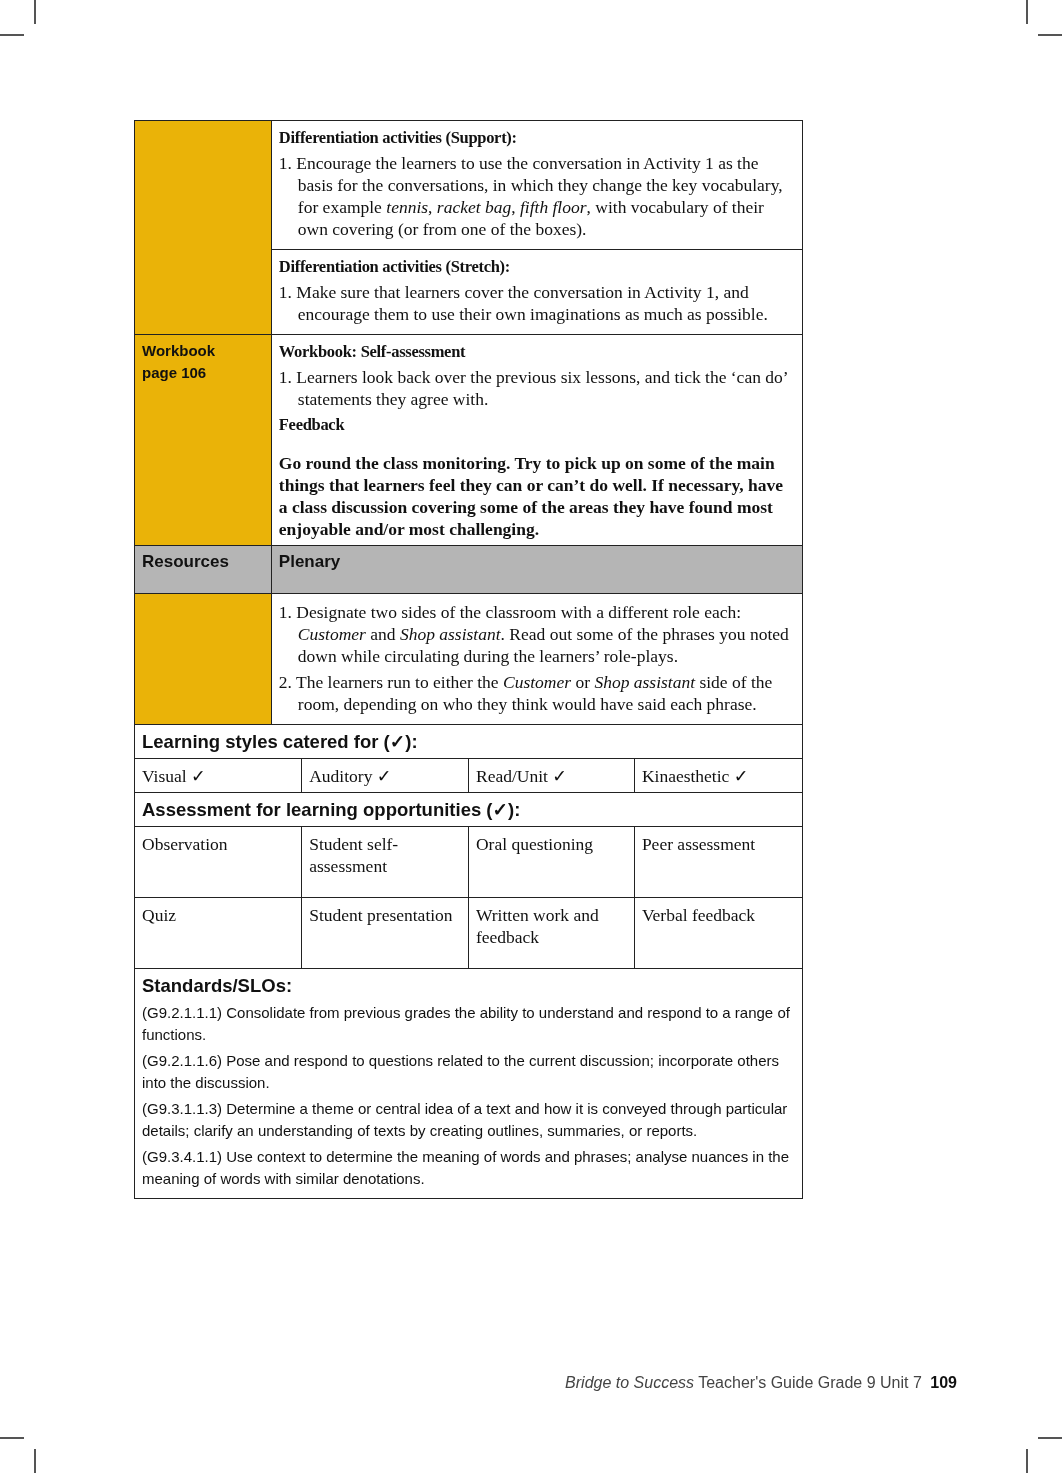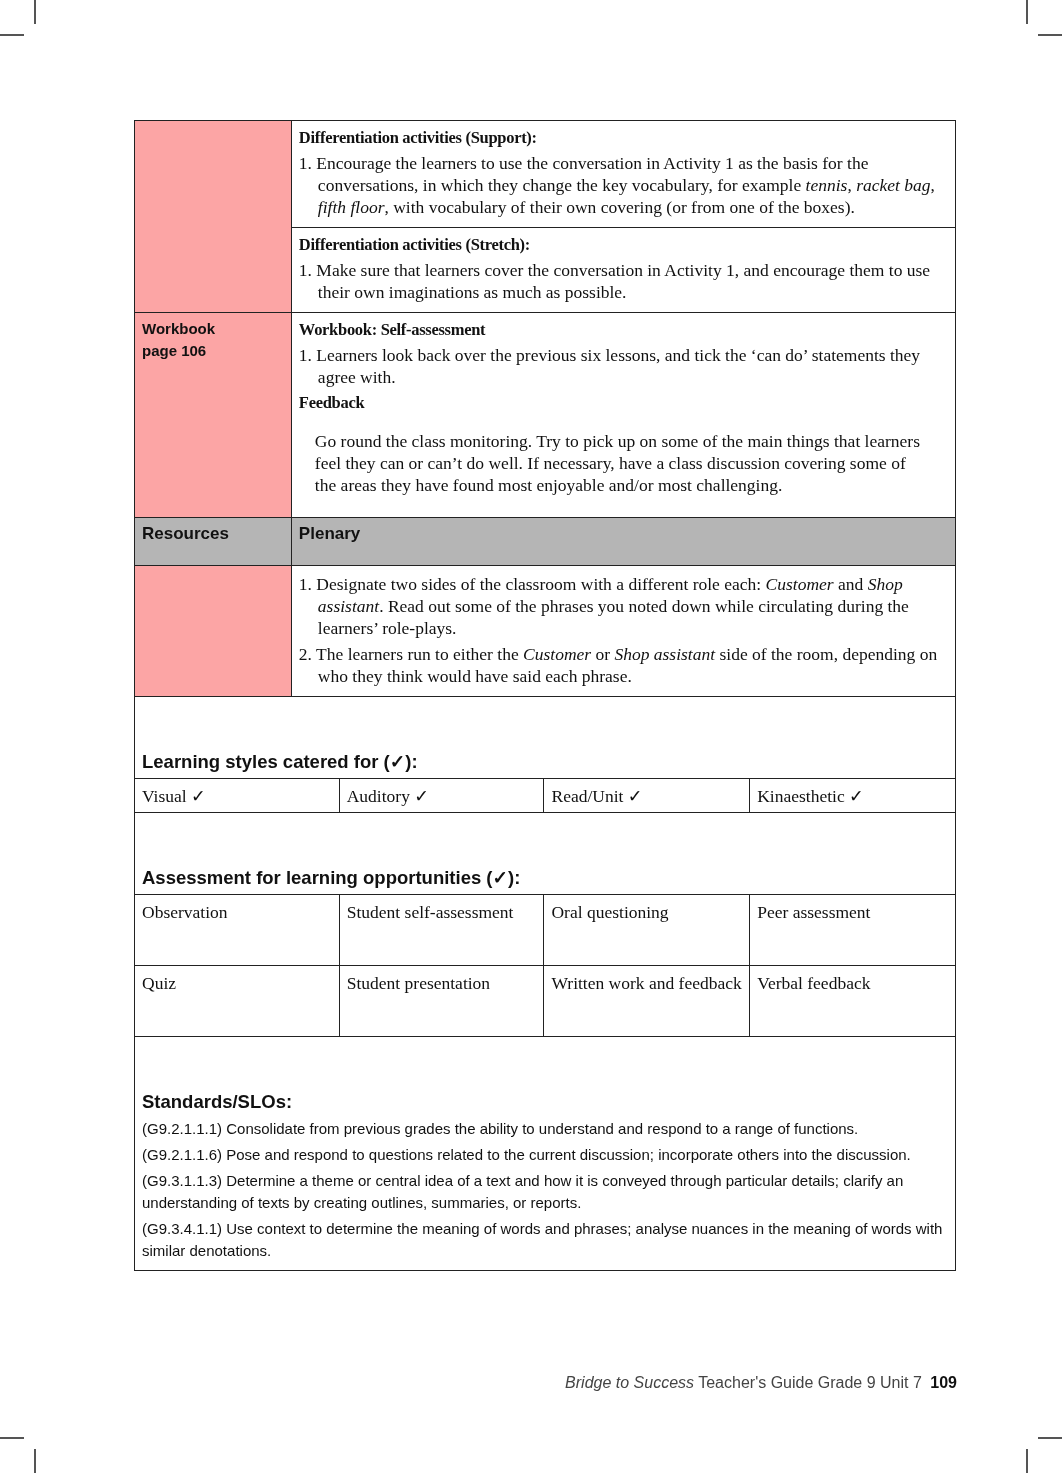--- a/index.html
+++ b/index.html
@@ -1,35 +1,35 @@
 <!DOCTYPE html>
 <html><head>
 <meta charset="utf-8">
 <style>
   html, body { margin: 0; padding: 0; background: #ffffff; }
   body { width: 1062px; height: 1473px; position: relative; overflow: hidden; }
   .crop { position: absolute; background: #555; }
 
-  #doc-table { position: absolute; left: 134px; top: 120px; width: 822px; border-collapse: collapse; }
+  #doc-table { position: absolute; left: 134px; top: 120px; width: 669px; border-collapse: collapse; }
   #doc-table td { border: 1.5px solid #222; vertical-align: top; padding: 0; }
 
-  .left-col { width: 156px; background: #fca5a5; }
+  .left-col { width: 156px; background: #eab308; }
   .hdr-band td { background: #b5b5b5 !important; }
   .hdr-band .lbl { font-family: "Liberation Sans", sans-serif; font-weight: bold; font-size: 17px; color: #111; padding: 6px 7px 21px 7px; line-height: 20px; }
 
   .side-label { font-family: "Liberation Sans", sans-serif; font-weight: bold; font-size: 15px; line-height: 22px; color: #111; padding: 5px 7px; }
 
   .cell { font-family: "Liberation Serif", serif; font-size: 17.5px; color: #111; line-height: 22px; padding: 6px 8px 5px 7px; }
   .cell .h { font-weight: bold; font-size: 16.5px; margin-bottom: 3px; letter-spacing: -0.3px; }
   .cell ol { margin: 0; padding: 0; list-style: none; }
   .cell ol li { padding-left: 19px; text-indent: -19px; margin-bottom: 4px; }
-  .cell p { margin: 16px; }
+  .cell p { margin: 0; font-weight: bold; }
   .cell i { font-style: italic; }
 
-  .full-hdr { font-family: "Liberation Sans", sans-serif; font-weight: bold; font-size: 18.5px; color: #111; padding: 6px 7px 5px 7px; line-height: 22px; margin-top: 48px; }
+  .full-hdr { font-family: "Liberation Sans", sans-serif; font-weight: bold; font-size: 18.5px; color: #111; padding: 6px 7px 5px 7px; line-height: 22px; }
   .q { font-family: "Liberation Serif", serif; font-size: 17.5px; color: #111; line-height: 22px; padding: 6px 7px 5px 7px; }
   .q.tall { height: 59px; }
   .std { font-family: Liberation Sans, sans-serif; font-size: 15px; color: #111; line-height: 22px; padding: 2px 7px 4px 7px; }
   .std p { margin: 0 0 4px 0; }
 
   #footer { position: absolute; right: 105px; top: 1374px; font-family: "Liberation Sans", sans-serif; font-size: 16px; color: #444; white-space: nowrap; }
   #footer .title { font-style: italic; }
   #footer .pg { font-weight: bold; color: #111; margin-left: 4px; }
 </style>
 </head>

